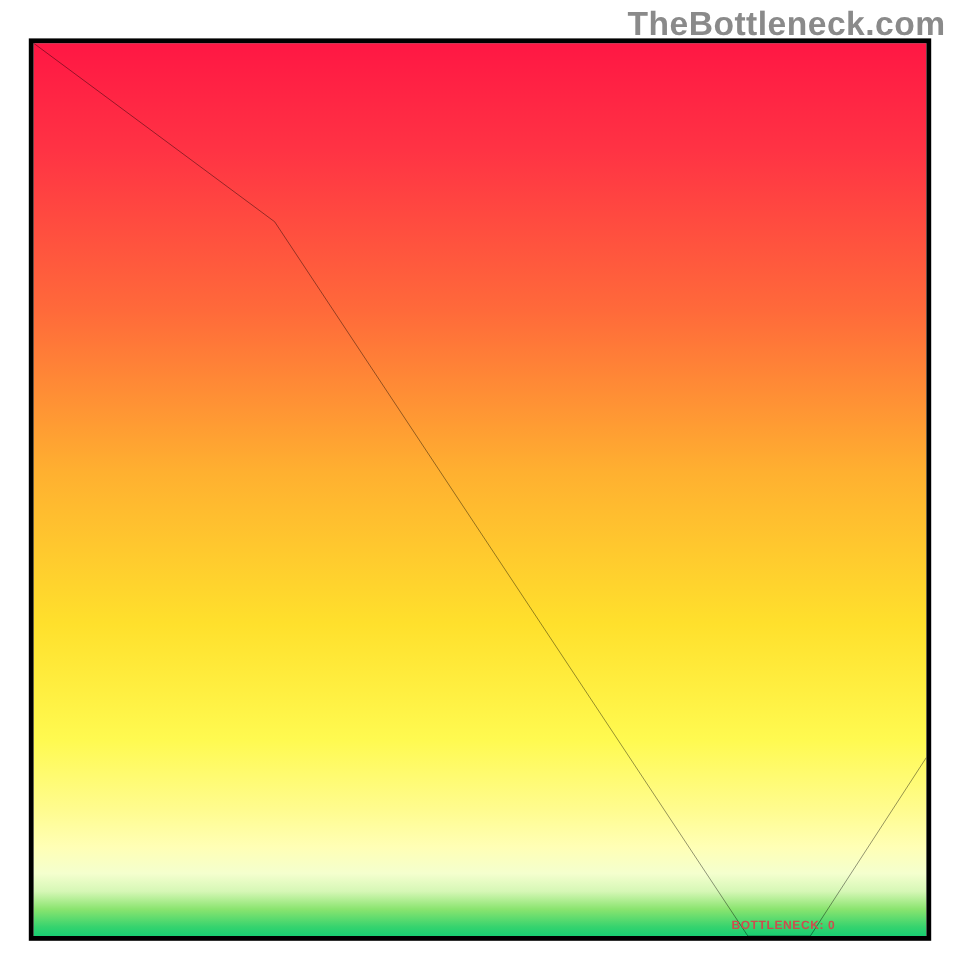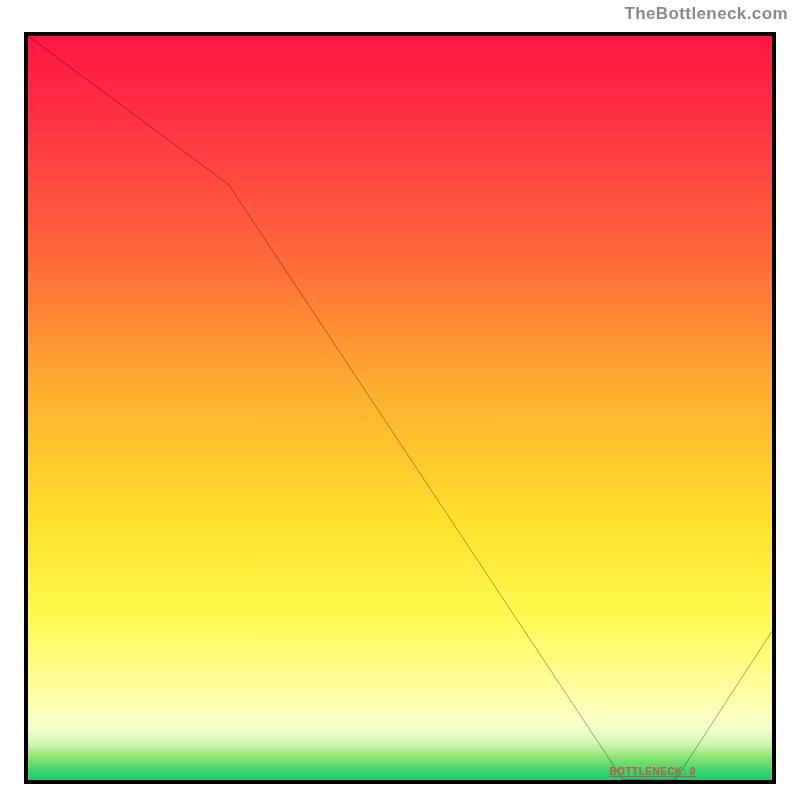--- a/index.html
+++ b/index.html
@@ -13,21 +13,21 @@
   .frame {
     position: relative;
     width: 800px;
     height: 800px;
     background: #ffffff;
   }
   .attribution {
     position: absolute;
     top: 4px;
     right: 12px;
-    font-size: 17px;
+    font-size: 28px;
     font-weight: bold;
     color: #8a8a8a;
     letter-spacing: 0.4px;
   }
   .plot-area {
     position: absolute;
     left: 24px;
     top: 32px;
     width: 752px;
     height: 752px;
@@ -56,21 +56,20 @@
     width: 100%;
     height: 100%;
   }
   .marker-label {
     position: absolute;
     font-size: 10px;
     font-weight: bold;
     color: #cc4e4e;
     letter-spacing: 0.5px;
     white-space: nowrap;
-    text-decoration: underline;
   }
 </style>
 </head>
 <body>
 
 <div class="frame">
   <div class="attribution">TheBottleneck.com</div>
 
   <div class="plot-area">
     <svg class="plot-svg" viewBox="0 0 100 100" preserveAspectRatio="none">

